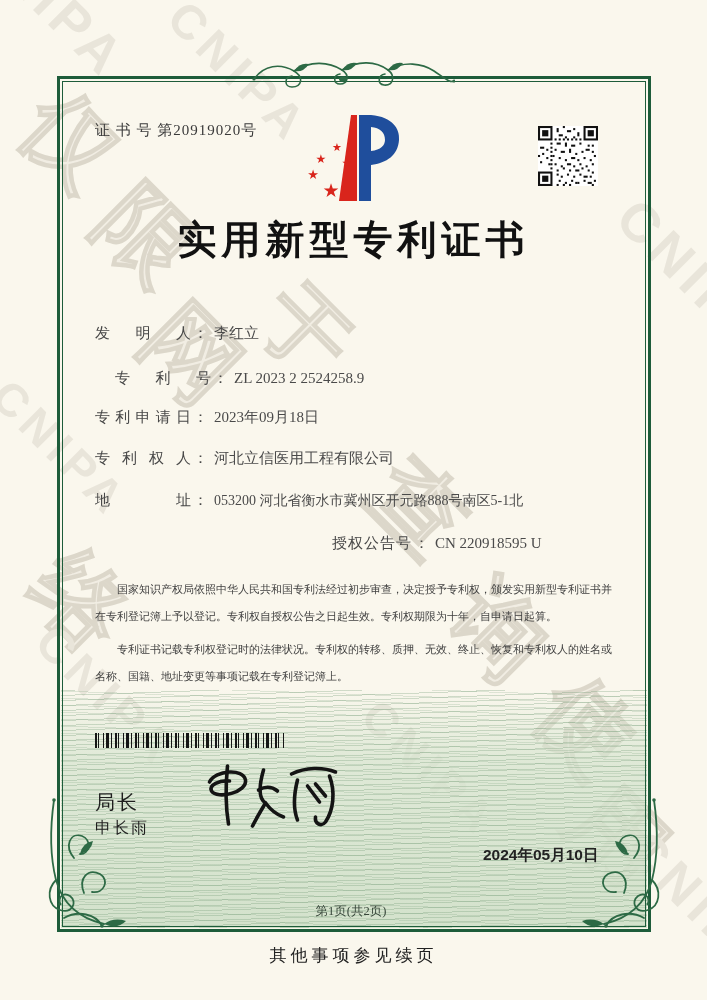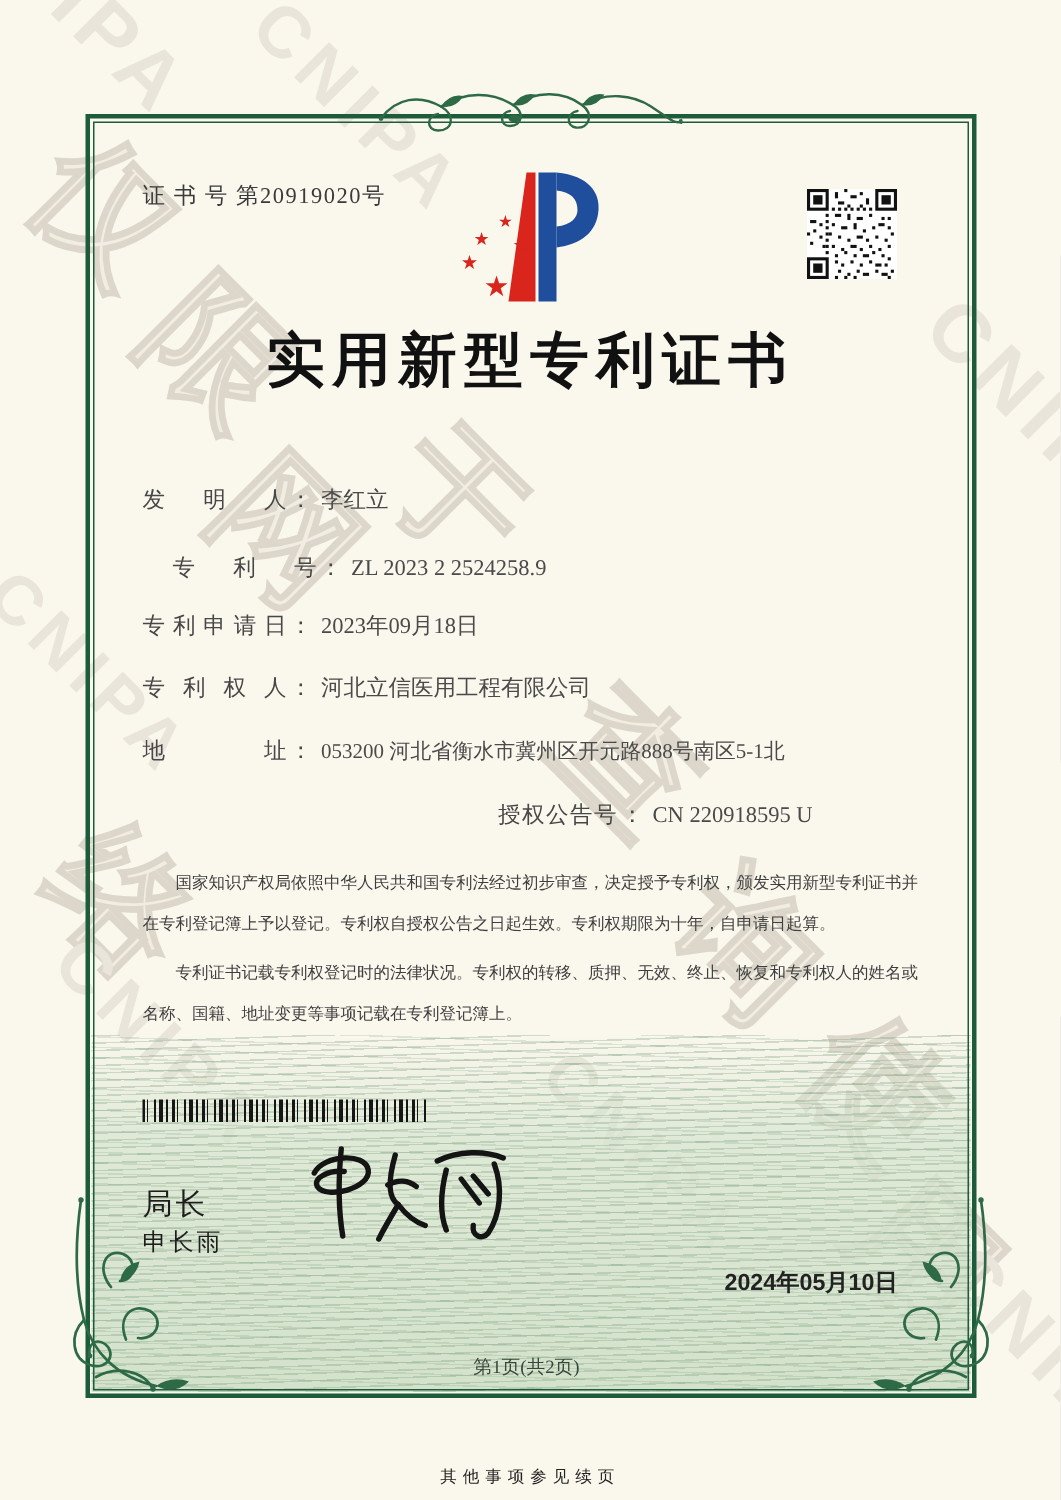--- a/index.html
+++ b/index.html
@@ -44,21 +44,21 @@
   .fval.small{font-size:14px;}
   #paras{left:95px;top:576px;width:524px;font-size:11px;line-height:27px;color:#3f3f3f;}
   #paras p{margin:0 0 6px 0;text-indent:2em;}
   #barcode{left:95px;top:733px;width:190px;height:15px;
     background:repeating-linear-gradient(90deg,#161616 0 2px,rgba(0,0,0,0) 2px 3px,#161616 3px 4px,rgba(0,0,0,0) 4px 8px,#161616 8px 9px,rgba(0,0,0,0) 9px 11px,#161616 11px 14px,rgba(0,0,0,0) 14px 16px,#161616 16px 17px,rgba(0,0,0,0) 17px 20px);}
   #signer-role{left:95px;top:789px;font-size:20px;color:#1e1e1e;letter-spacing:2px;}
   #signer-name{left:95px;top:818px;font-size:16px;color:#1e1e1e;letter-spacing:2px;}
   #sign-date{left:483px;top:845px;font-size:15.5px;font-weight:600;color:#222;
     font-family:"Liberation Sans","DejaVu Sans",sans-serif;}
   #page-indicator{left:57px;width:588px;top:903px;text-align:center;font-size:12.5px;color:#37463a;}
-  #footer-note{left:0;right:0;top:944px;text-align:center;font-size:11px;letter-spacing:4px;color:#222;margin-top:33px;}
+  #footer-note{left:0;right:0;top:944px;text-align:center;font-size:17px;letter-spacing:4px;color:#222;}
   .orn{position:absolute;z-index:6;}
   svg{display:block;}
 </style>
 </head>
 <body>
 
 <div id="page">
 
   <span class="wmb" style="left:-48px;top:-28px;font-size:54px;">CNIPA</span>
   <span class="wm" style="left:25px;top:95px;font-size:92px;">仅</span>

